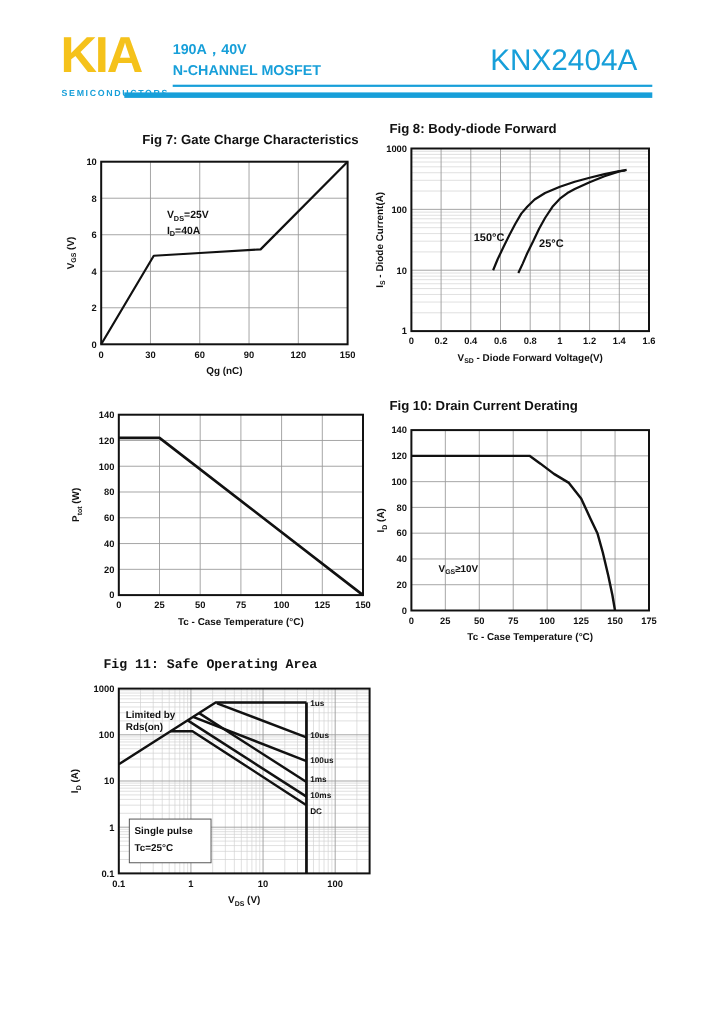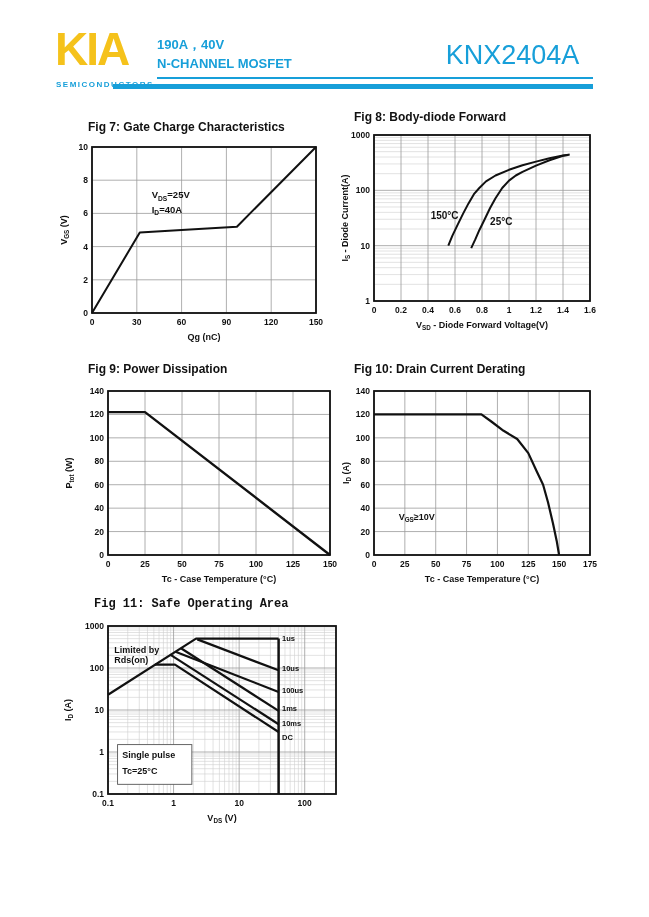--- a/index.html
+++ b/index.html
@@ -15,21 +15,21 @@
   .part-number{position:absolute;left:430px;top:40px;width:165px;text-align:center;
                font-size:27px;color:var(--accent,#179FD9);font-weight:normal;letter-spacing:0px;}
   .rule-thin{position:absolute;left:157px;top:77px;width:436px;height:2px;background:var(--accent,#179FD9);}
   .rule-thick{position:absolute;left:113px;top:84px;width:480px;height:5px;background:var(--accent,#179FD9);}
   
   .chart{position:absolute;}
   .chart-title{font-weight:bold;font-size:12px;color:#111;line-height:1.2;white-space:pre;}
   .chart-title2{font-weight:bold;font-size:11.5px;color:#111;line-height:1.2;white-space:pre;}
   .chart-title2:empty{display:none;}
   .chart svg{display:block;margin-top:3px;}
-  .fig7{left:58px;top:120px;} .fig7 .chart-title{padding-left:30px;}
+  .fig7{left:58px;top:120px;} .fig7 .chart-title{padding-left:30px;text-align:right;}
   .fig8{left:340px;top:110px;} .fig8 .chart-title{padding-left:14px;} .fig8 .chart-title2{padding-left:44px;}
   .fig9{left:58px;top:362px;} .fig9 .chart-title{padding-left:30px;}
   .fig10{left:340px;top:362px;} .fig10 .chart-title{padding-left:14px;}
   .fig11{left:58px;top:597px;} .fig11 .chart-title{padding-left:36px;font-family:Liberation Mono, monospace;}
   
   .footer-rule{position:absolute;left:55px;top:842px;width:540px;height:2px;background:var(--accent,#179FD9);}
   .footer-page{position:absolute;left:55px;top:847px;width:510px;text-align:center;
                font-size:11px;font-weight:bold;color:var(--accent,#179FD9);}
   .footer-rev{position:absolute;left:395px;top:847px;width:200px;text-align:right;
               font-size:11px;font-weight:bold;color:var(--accent,#179FD9);}
@@ -145,21 +145,20 @@
         <text x="30" y="177" font-size="8.5" font-weight="bold" font-family="&quot;Liberation Sans&quot;,sans-serif" fill="#111" text-anchor="end"><tspan>1</tspan></text>
         <text x="30" y="121.66666666666667" font-size="8.5" font-weight="bold" font-family="&quot;Liberation Sans&quot;,sans-serif" fill="#111" text-anchor="end"><tspan>10</tspan></text>
         <text x="30" y="66.33333333333334" font-size="8.5" font-weight="bold" font-family="&quot;Liberation Sans&quot;,sans-serif" fill="#111" text-anchor="end"><tspan>100</tspan></text>
         <text x="30" y="11" font-size="8.5" font-weight="bold" font-family="&quot;Liberation Sans&quot;,sans-serif" fill="#111" text-anchor="end"><tspan>1000</tspan></text>
         <text x="142" y="201" font-size="9" font-weight="bold" font-family="&quot;Liberation Sans&quot;,sans-serif" fill="#111" text-anchor="middle"><tspan>V</tspan><tspan dy="2.4" font-size="6.3">SD</tspan><tspan dy="-2.4"> - Diode Forward Voltage(V)</tspan></text>
         <text x="0" y="0" font-size="9" font-weight="bold" font-family="&quot;Liberation Sans&quot;,sans-serif" fill="#111" text-anchor="middle" transform="translate(8,91) rotate(-90)"><tspan>I</tspan><tspan dy="2.4" font-size="6.3">S</tspan><tspan dy="-2.4"> - Diode Current(A)</tspan></text>
       </svg>
   </div>
 
   <div class="chart fig9">
-    <div class="chart-title">Fig 9: Power Dissipation</div>
 
     <svg width="288" height="216" viewBox="0 0 288 216">
         <line x1="50" y1="12" x2="50" y2="176" stroke="#9a9a9a" stroke-width="0.8"></line>
         <line x1="87" y1="12" x2="87" y2="176" stroke="#9a9a9a" stroke-width="0.8"></line>
         <line x1="124" y1="12" x2="124" y2="176" stroke="#9a9a9a" stroke-width="0.8"></line>
         <line x1="161" y1="12" x2="161" y2="176" stroke="#9a9a9a" stroke-width="0.8"></line>
         <line x1="198" y1="12" x2="198" y2="176" stroke="#9a9a9a" stroke-width="0.8"></line>
         <line x1="235" y1="12" x2="235" y2="176" stroke="#9a9a9a" stroke-width="0.8"></line>
         <line x1="272" y1="12" x2="272" y2="176" stroke="#9a9a9a" stroke-width="0.8"></line>
         <line x1="50" y1="176" x2="272" y2="176" stroke="#9a9a9a" stroke-width="0.8"></line>

